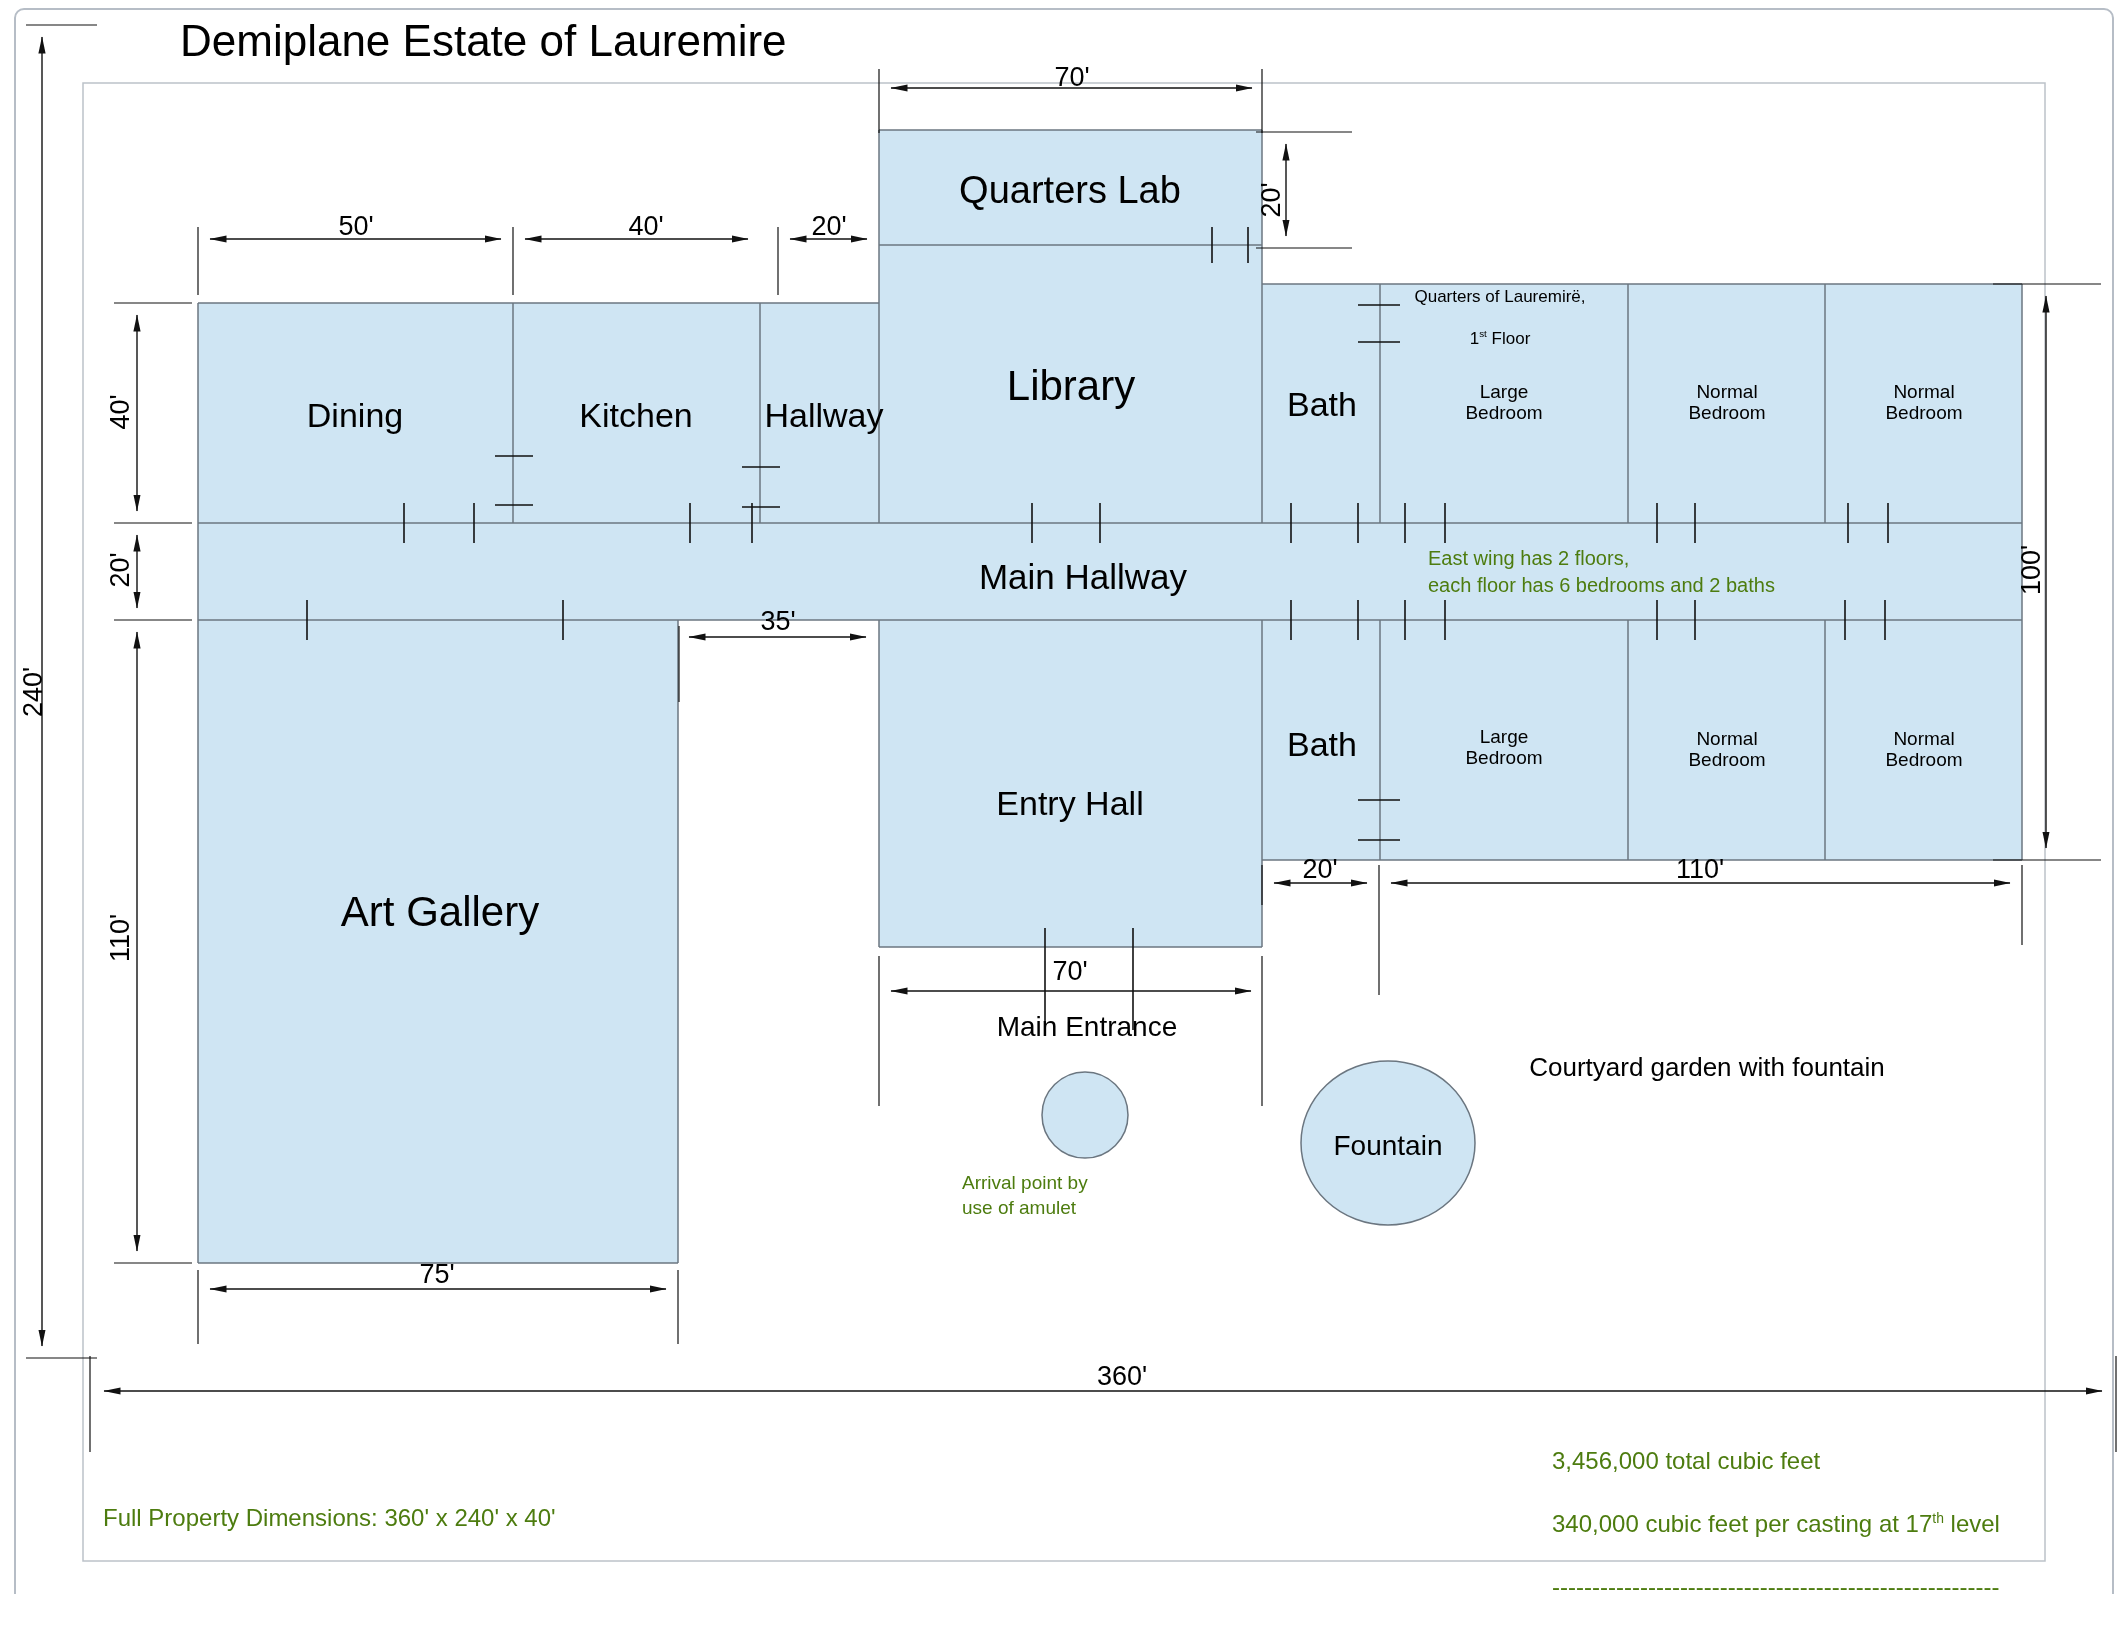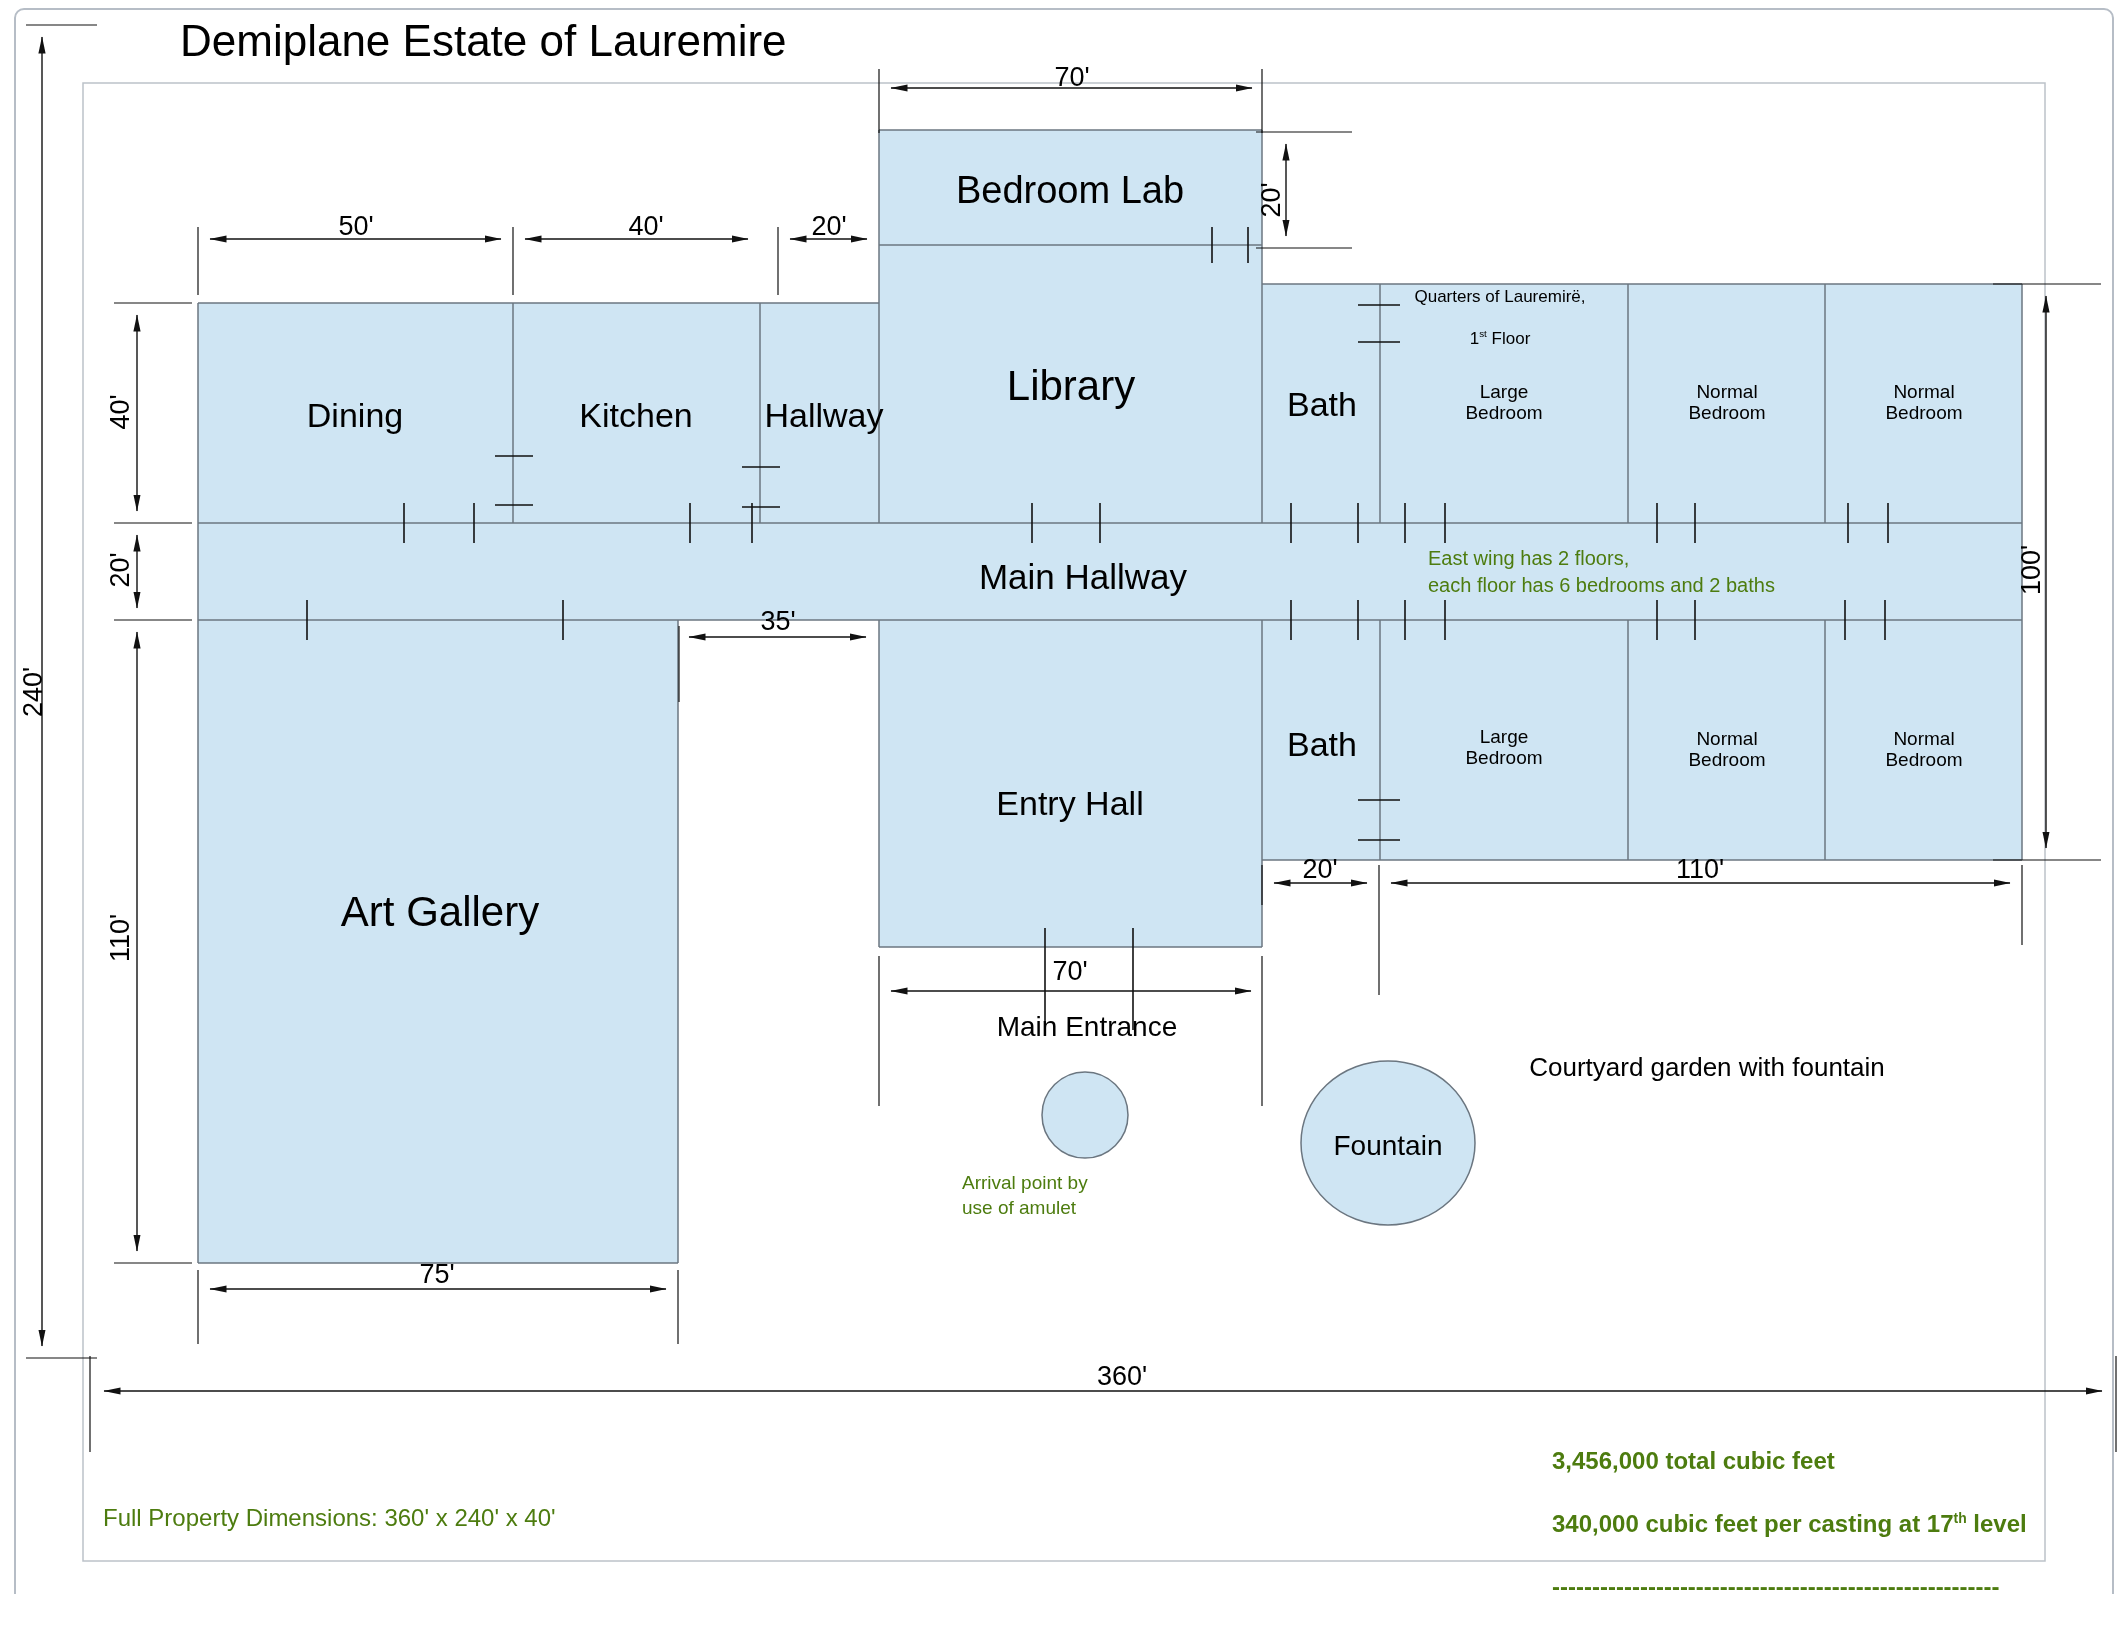--- a/index.html
+++ b/index.html
@@ -10,21 +10,21 @@
   #window-border{position:absolute;left:14px;top:8px;width:2096px;height:1626px;
     border:2px solid #b6bdc6;border-radius:10px;}
   #window-edge-bottom{position:absolute;left:0;top:1641px;width:2126px;height:6px;background:#d9e6f4;}
   svg{position:absolute;left:0;top:0;}
   .lbl{position:absolute;transform:translate(-50%,-50%);white-space:pre-line;
        text-align:center;line-height:1.12;color:#000;}
   .rot{transform:translate(-50%,-50%) rotate(-90deg);}
   .tl{position:absolute;white-space:pre-line;color:#4d7c0f;}
   .sup{font-size:58%;vertical-align:super;line-height:0;}
   #page-title{position:absolute;left:180px;top:16px;font-size:44px;color:#000;}
-  #calc-block div{height:35px;font-weight:bold;}
+  #calc-block div{height:35px;}
 </style>
 </head>
 <body>
 
 <div id="stage">
   <div id="window-border"></div>
   <div id="window-edge-bottom"></div>
 
   <svg width="2126" height="1647" viewBox="0 0 2126 1647">
     <defs>
@@ -171,21 +171,21 @@
   <div class="lbl rot" style="left:120px;top:938px;font-size:27px">110'</div>
   <div class="lbl rot" style="left:33px;top:692px;font-size:27px">240'</div>
   <div class="lbl" style="left:778px;top:621px;font-size:27px">35'</div>
   <div class="lbl rot" style="left:2031px;top:570px;font-size:27px">100'</div>
   <div class="lbl" style="left:1320px;top:869px;font-size:27px">20'</div>
   <div class="lbl" style="left:1700px;top:869px;font-size:27px">110'</div>
   <div class="lbl" style="left:1070px;top:971px;font-size:27px">70'</div>
   <div class="lbl" style="left:437px;top:1274px;font-size:27px">75'</div>
   <div class="lbl" style="left:1122px;top:1376px;font-size:27px">360'</div>
 
-  <div class="lbl" style="left:1070px;top:190px;font-size:38px">Bedroom Lab</div>
+  <div class="lbl" style="left:1070px;top:190px;font-size:38px">Quarters Lab</div>
   <div class="lbl" style="left:1071px;top:386px;font-size:42px">Library</div>
   <div class="lbl" style="left:355px;top:415px;font-size:34px">Dining</div>
   <div class="lbl" style="left:636px;top:415px;font-size:34px">Kitchen</div>
   <div class="lbl" style="left:824px;top:415px;font-size:34px">Hallway</div>
   <div class="lbl" style="left:1322px;top:404px;font-size:34px">Bath</div>
   <div class="lbl" style="left:1504px;top:402px;font-size:19px">Large
 Bedroom</div>
   <div class="lbl" style="left:1727px;top:402px;font-size:19px">Normal
 Bedroom</div>
   <div class="lbl" style="left:1924px;top:402px;font-size:19px">Normal

